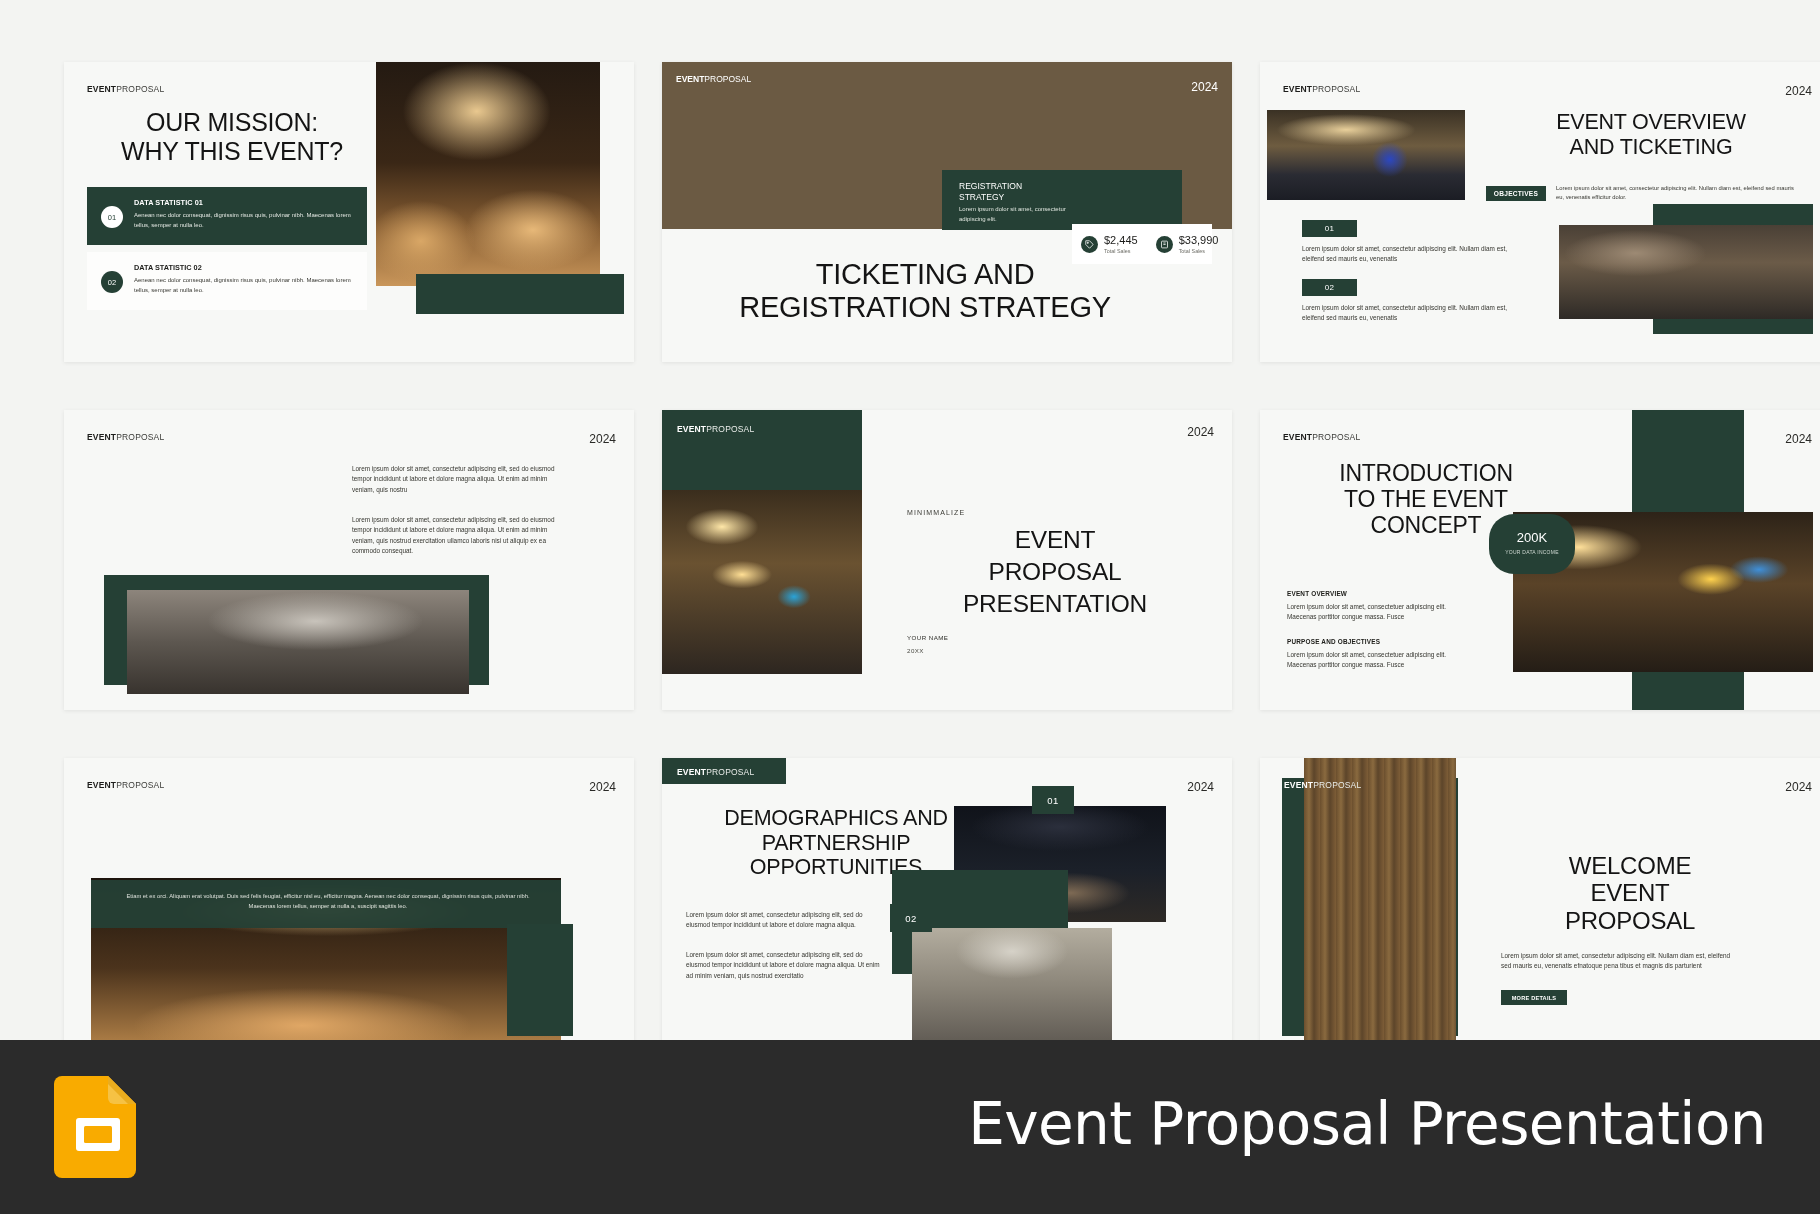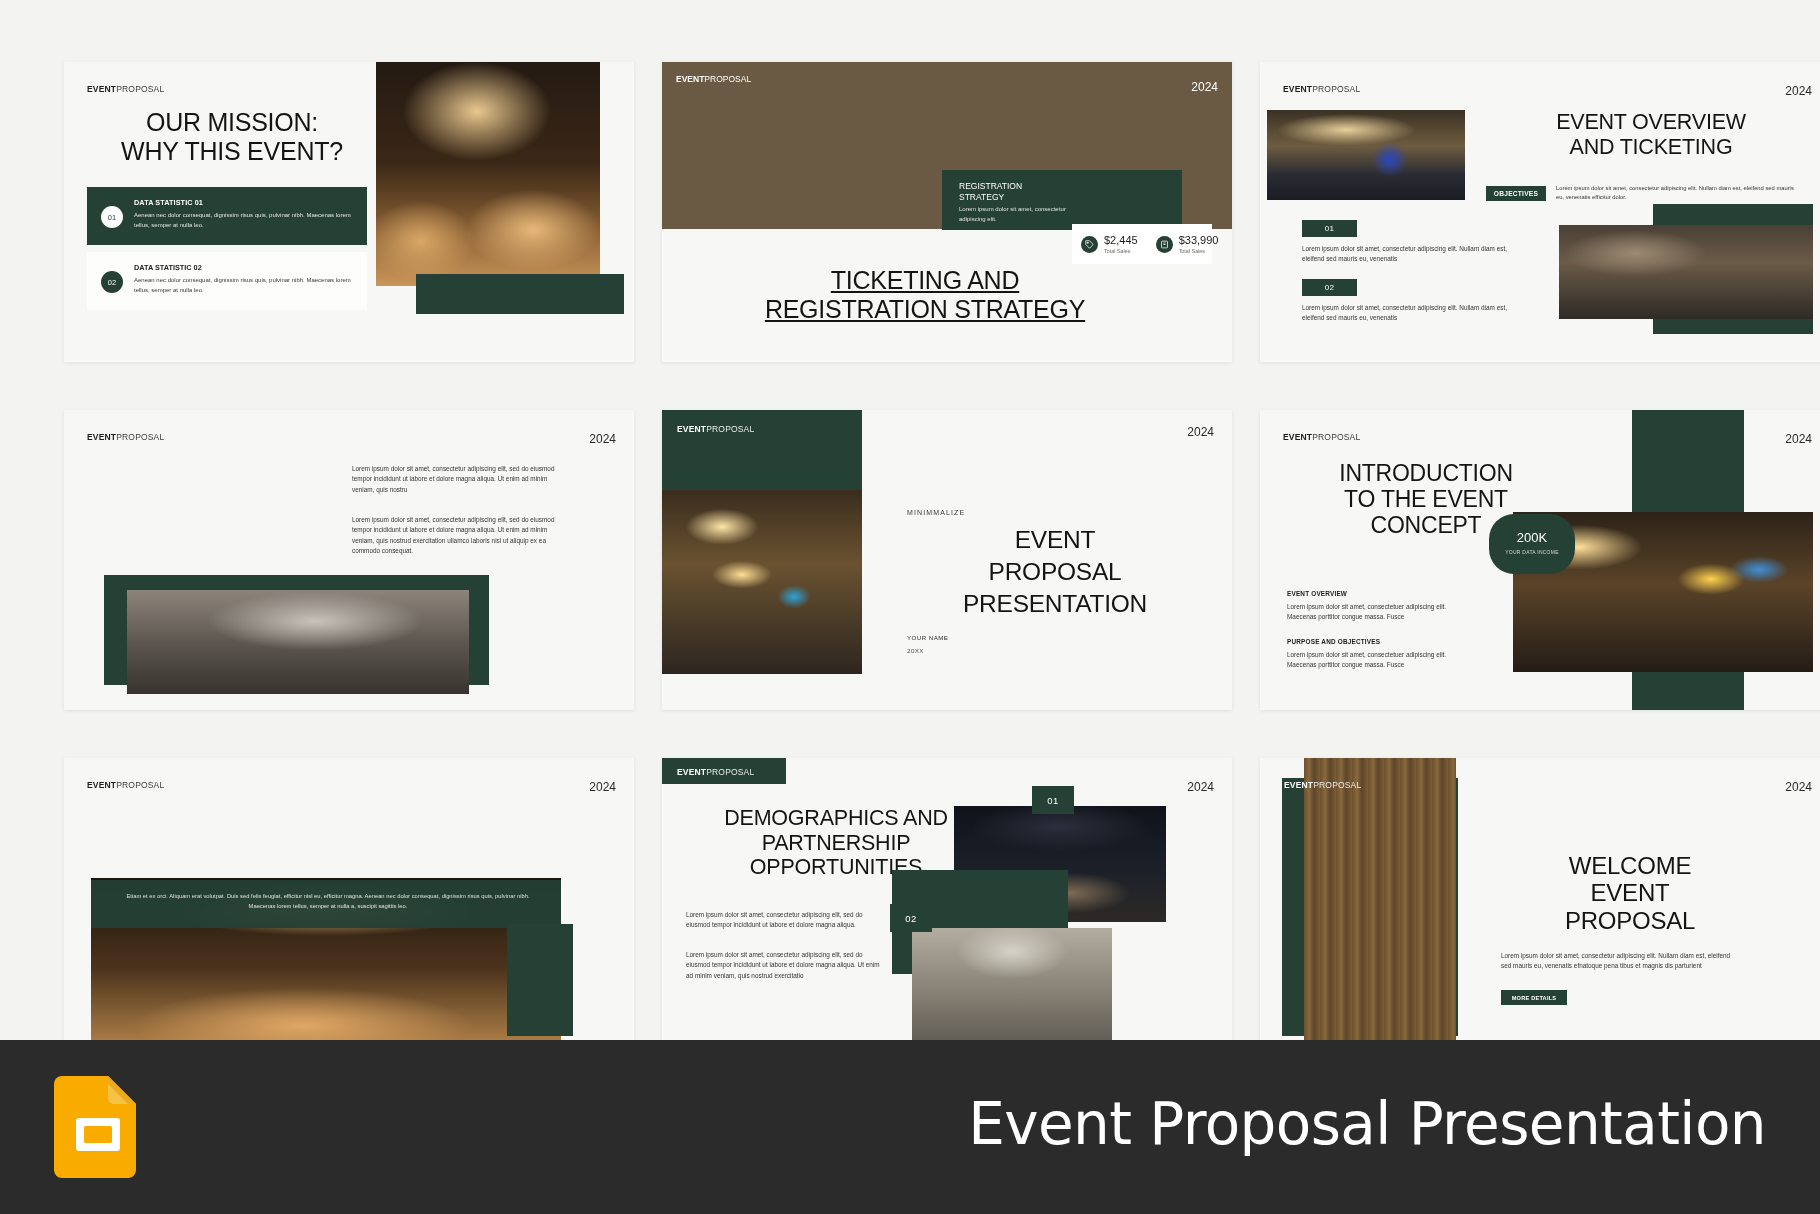--- a/index.html
+++ b/index.html
@@ -222,21 +222,21 @@
                 <path d="M9 8h6M9 12h6"></path>
             </svg>
           </div>
           <div>
             <div class="stat-val">$33,990</div>
             <div class="stat-lab">Total Sales</div>
           </div>
         </div>
       </div>
 
-      <div class="h1" style="left:23px;top:204px;width:480px;font-size:25px;text-decoration:underline;">
+      <div class="h1" style="left:23px;top:196px;width:480px;font-size:29px;">
         <div>TICKETING AND</div>
         <div>REGISTRATION STRATEGY</div>
       </div>
     </div>
 
     <div class="slide">
       <div class="brand" style="left:23px;top:22px;">
         <b>EVENT</b><span>PROPOSAL</span>
       </div>
       <div class="year" style="right:18px;top:22px;">2024</div>

